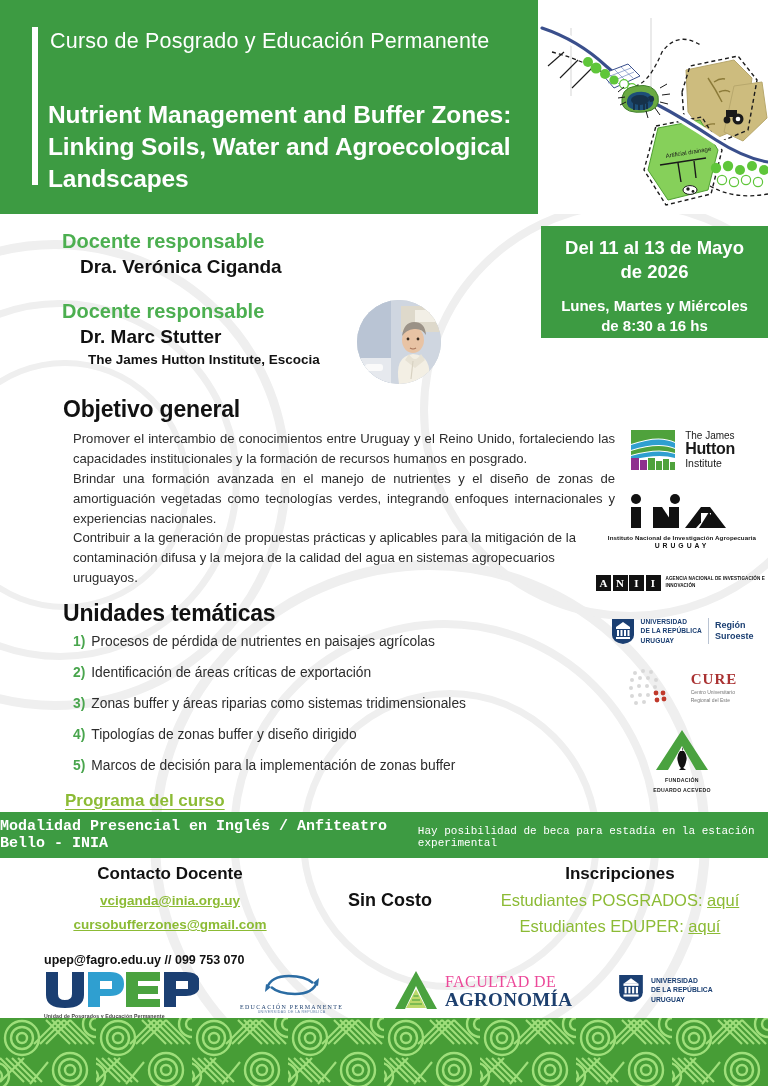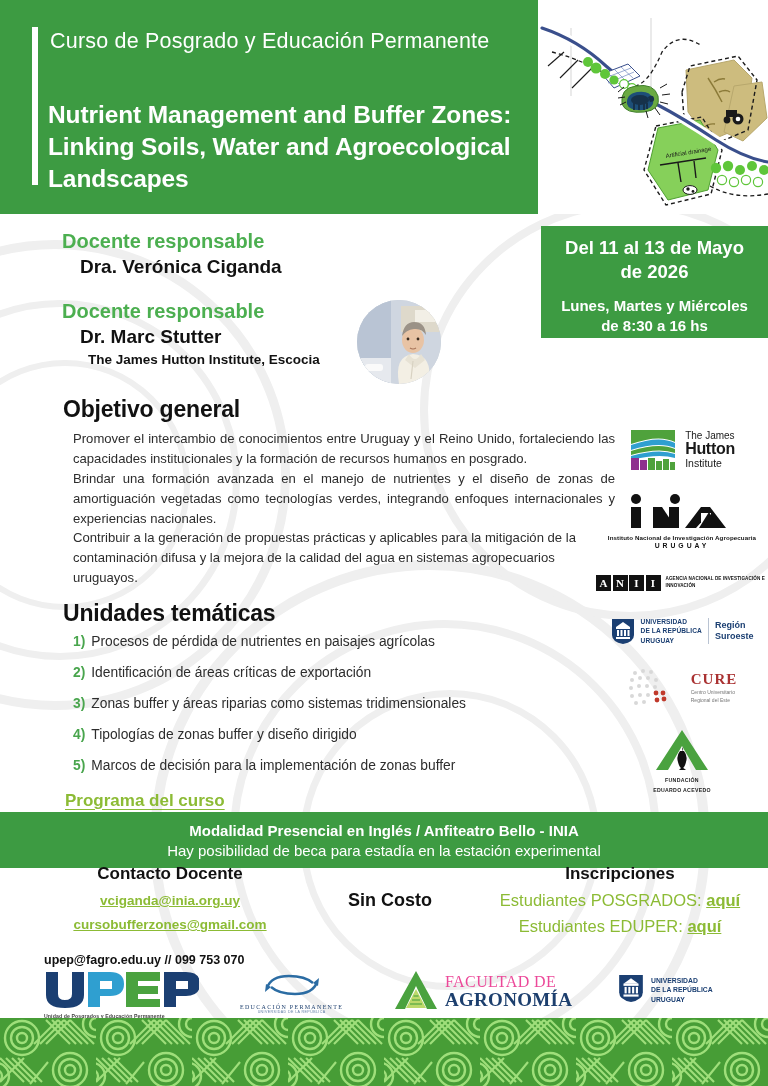--- a/index.html
+++ b/index.html
@@ -114,37 +114,37 @@
   .cure-wrap { display:flex; align-items:center; justify-content:center; gap:18px; margin-top:22px; }
   .cure-dots { width:46px; height:40px; }
   .cure-txt-1 { font-size:15px; font-weight:bold; color:#a33; letter-spacing:1px; font-family:"Liberation Serif",serif;}
   .cure-txt-2 { font-size:5px; color:#777; line-height:1.4; margin-top:1px;}
 
   .fea-wrap { text-align:center; margin-top:22px; }
   .fea-txt { font-size:5.2px; font-weight:bold; color:#222; line-height:1.5; letter-spacing:.3px; margin-top:2px;}
 
   
   .band {
-    position:absolute; left:0; top:812px; width:768px; height:56px;
+    position:absolute; left:0; top:812px; width:768px; height:46px;
     background:#3d9b42; color:#fff; z-index:4;
-    display:flex; flex-direction:column; align-items:center; justify-content:center;
+    display:flex; flex-direction:row; align-items:center; justify-content:center;font-family:Liberation Mono, monospace;
   }
   .band-1 { font-size:15px; font-weight:bold; }
-  .band-2 { font-size:15px; margin-top:3px; }
+  .band-2 { font-size:11px; margin-top:3px; }
 
   
   .contact { position:absolute; left:0; top:864px; width:768px; height:80px; z-index:4; }
   .c-left { position:absolute; left:30px; top:0; width:280px; text-align:center; }
   .c-head { font-size:17px; font-weight:bold; color:#111; }
   .c-mail { display:block; font-size:13.5px; color:#8cbb35; font-weight:bold; text-decoration:underline; margin-top:9px; }
   .c-mid  { position:absolute; left:310px; top:26px; width:160px; text-align:center;
             font-size:18px; font-weight:bold; color:#111; }
   .c-right{ position:absolute; left:480px; top:0; width:280px; text-align:center; }
   .c-ins  { font-size:16.5px; color:#8cbb35; font-weight:normal; margin-top:7px; }
-  .c-ins a{ color:#8cbb35; text-decoration:underline; font-weight:bold; }
+  .c-ins a{ color:#8cbb35; text-decoration:underline; font-weight:normal; }
 
   
   .footer { position:absolute; left:0; top:948px; width:768px; height:72px; z-index:4; }
   .f-mail { position:absolute; left:44px; top:5px; font-size:12.5px; font-weight:bold; color:#111; }
   .upep   { position:absolute; left:44px; top:22px; }
   .upep-sub  { font-size:5.2px; font-weight:bold; color:#444; margin-top:1px; letter-spacing:.1px;}
   .ep { position:absolute; left:240px; top:24px; text-align:center; }
   .ep-t1 { font-size:6px; color:#1d3f6e; letter-spacing:1.3px; font-family:"Liberation Serif",serif; margin-top:2px;}
   .ep-t2 { font-size:3.6px; color:#5c7ba3; letter-spacing:.4px; }
   .fagro { position:absolute; left:394px; top:22px; display:flex; align-items:center; gap:7px; }

